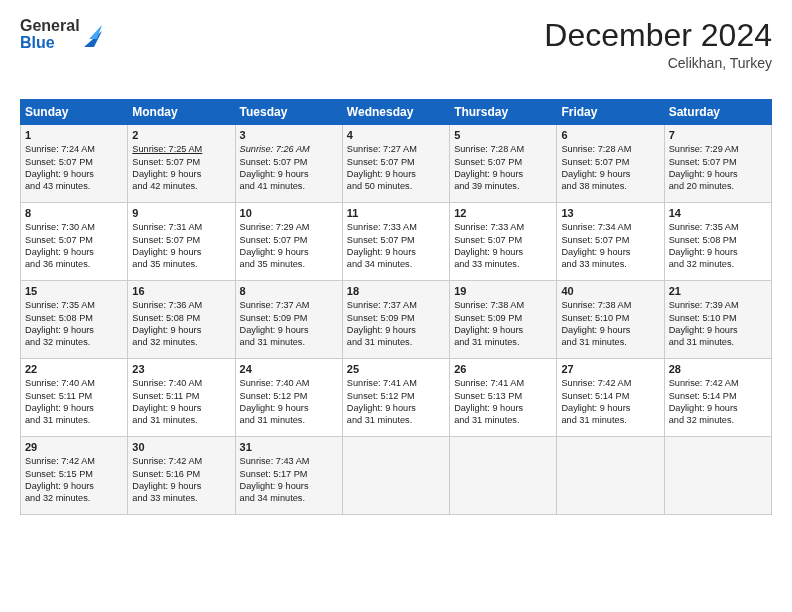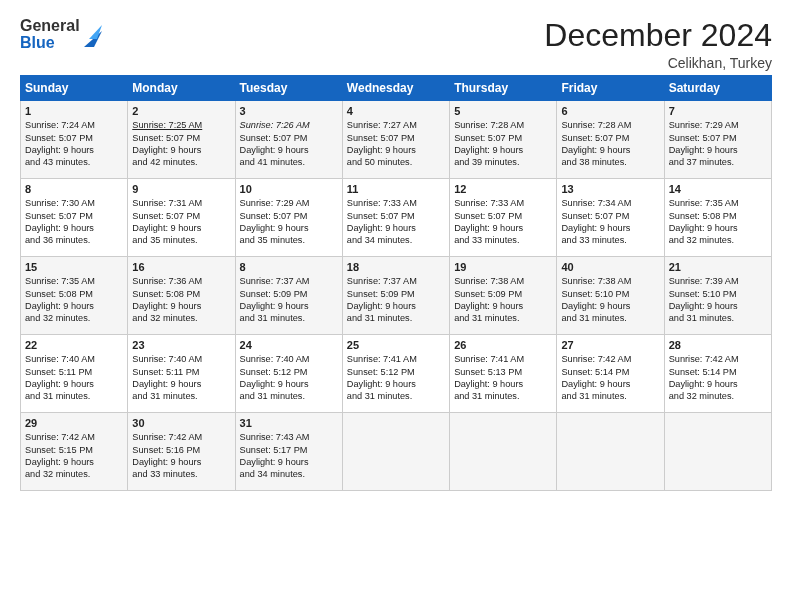--- a/index.html
+++ b/index.html
@@ -13,21 +13,21 @@
     .page {
       width: 792px;
       height: 612px;
       padding: 18px 20px 10px 20px;
       background: #fff;
     }
     .header {
       display: flex;
       justify-content: space-between;
       align-items: flex-start;
-      margin-bottom: 4px;
+      margin-bottom: 28px;
     }
     .logo {
       display: flex;
       flex-direction: column;
       align-items: flex-start;
     }
     .title-block {
       text-align: right;
     }
     .month-title {
@@ -161,21 +161,21 @@
             <span style="display: block; line-height: 1.35;">Sunrise: 7:28 AM</span>
             <span style="display: block; line-height: 1.35;">Sunset: 5:07 PM</span>
             <span style="display: block; line-height: 1.35;">Daylight: 9 hours</span>
             <span style="display: block; line-height: 1.35;">and 38 minutes.</span>
           </td>
           <td>
             <span class="day-num">7</span>
             <span style="display: block; line-height: 1.35;">Sunrise: 7:29 AM</span>
             <span style="display: block; line-height: 1.35;">Sunset: 5:07 PM</span>
             <span style="display: block; line-height: 1.35;">Daylight: 9 hours</span>
-            <span style="display: block; line-height: 1.35;">and 37 minutes.</span>
+            <span style="display: block; line-height: 1.35;">and 20 minutes.</span>
           </td>
         </tr>
         <tr>
           <td>
             <span class="day-num">8</span>
             <span style="display: block; line-height: 1.35;">Sunrise: 7:30 AM</span>
             <span style="display: block; line-height: 1.35;">Sunset: 5:07 PM</span>
             <span style="display: block; line-height: 1.35;">Daylight: 9 hours</span>
             <span style="display: block; line-height: 1.35;">and 36 minutes.</span>
           </td>

